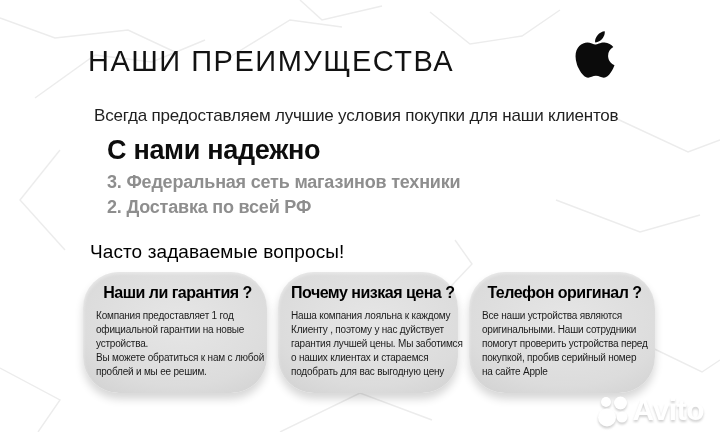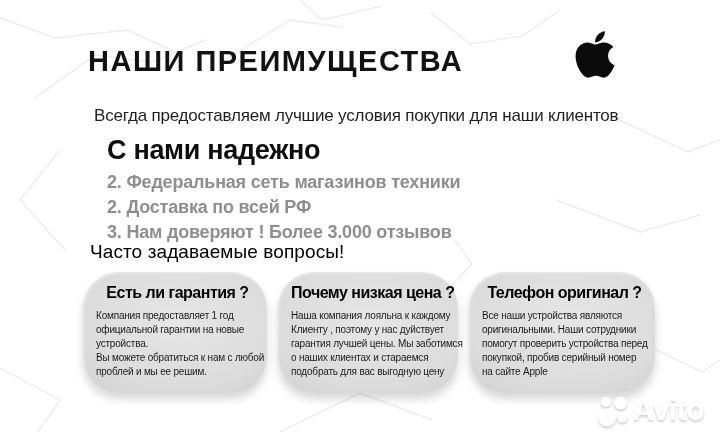--- a/index.html
+++ b/index.html
@@ -11,21 +11,21 @@
     font-family: "Liberation Sans", "DejaVu Sans", sans-serif;
     overflow: hidden;
     color: #111;
   }
   .bg-pattern {
     position: absolute; inset: 0; width: 720px; height: 432px;
     pointer-events: none;
   }
   .page-title {
     position: absolute; left: 88px; top: 45px;
-    font-size: 29px; font-weight: bold; letter-spacing: 1.5px;
+    font-size: 29px; font-weight: normal; letter-spacing: 1.5px;
     color: #121212; text-transform: uppercase;
   }
   .apple-logo {
     position: absolute; left: 575px; top: 28px; width: 40px; height: 53px;
   }
   .subtitle {
     position: absolute; left: 94px; top: 106px;
     font-size: 17px; color: #1f1f1f; letter-spacing: -0.2px;
   }
   .reliability-heading {
@@ -96,30 +96,29 @@
 <div class="page-title">НАШИ ПРЕИМУЩЕСТВА</div>
 
 <svg class="apple-logo" viewBox="0 0 384 512" xmlns="http://www.w3.org/2000/svg">
   <path fill="#0b0b0b" d="M318.7 268.7c-.2-36.7 16.4-64.4 50-84.8-18.8-26.9-47.2-41.7-84.7-44.6-35.5-2.7-74.3 20.7-88.5 20.7-15 0-49.4-19.7-76.4-19.7C63.3 141.2 4 184.8 4 273.5q0 39.3 14.4 81.2c12.8 36.7 59 126.7 107.2 125.2 25.2-.6 43-17.9 75.8-17.9 31.8 0 48.3 17.9 76.4 17.9 48.6-.7 90.4-82.5 102.6-119.3-65.2-30.7-61.7-90-61.7-91.9zm-56.6-164.2c27.3-32.4 24.8-61.9 24-72.5-24.1 1.4-52 16.4-67.9 34.9-17.5 19.8-27.8 44.3-25.6 71.9 26.1 2 49.9-11.4 69.5-34.3z"></path>
 </svg>
 
 <div class="subtitle">Всегда предоставляем лучшие условия покупки для наши клиентов</div>
 
 <div class="reliability-heading">С нами надежно</div>
 <div class="reliability-list">
-  <div>2. Федеральная сеть магазинов техники</div>
+  <div>3. Федеральная сеть магазинов техники</div>
   <div>2. Доставка по всей РФ</div>
-  <div>3. Нам доверяют ! Более 3.000 отзывов</div>
 </div>
 
 <div class="faq-heading">Часто задаваемые вопросы!</div>
 
 <div class="faq-cards">
   <div class="faq-card">
-    <div class="faq-card-title">Есть ли гарантия ?</div>
+    <div class="faq-card-title">Наши ли гарантия ?</div>
     <div class="faq-card-body">Компания предоставляет 1 год
 официальной гарантии на новые
 устройства.
 Вы можете обратиться к нам с любой
 проблей и мы ее решим.</div>
   </div>
   <div class="faq-card">
     <div class="faq-card-title">Почему низкая цена ?</div>
     <div class="faq-card-body">Наша компания лояльна к каждому
 Клиенту , поэтому у нас дуйствует

